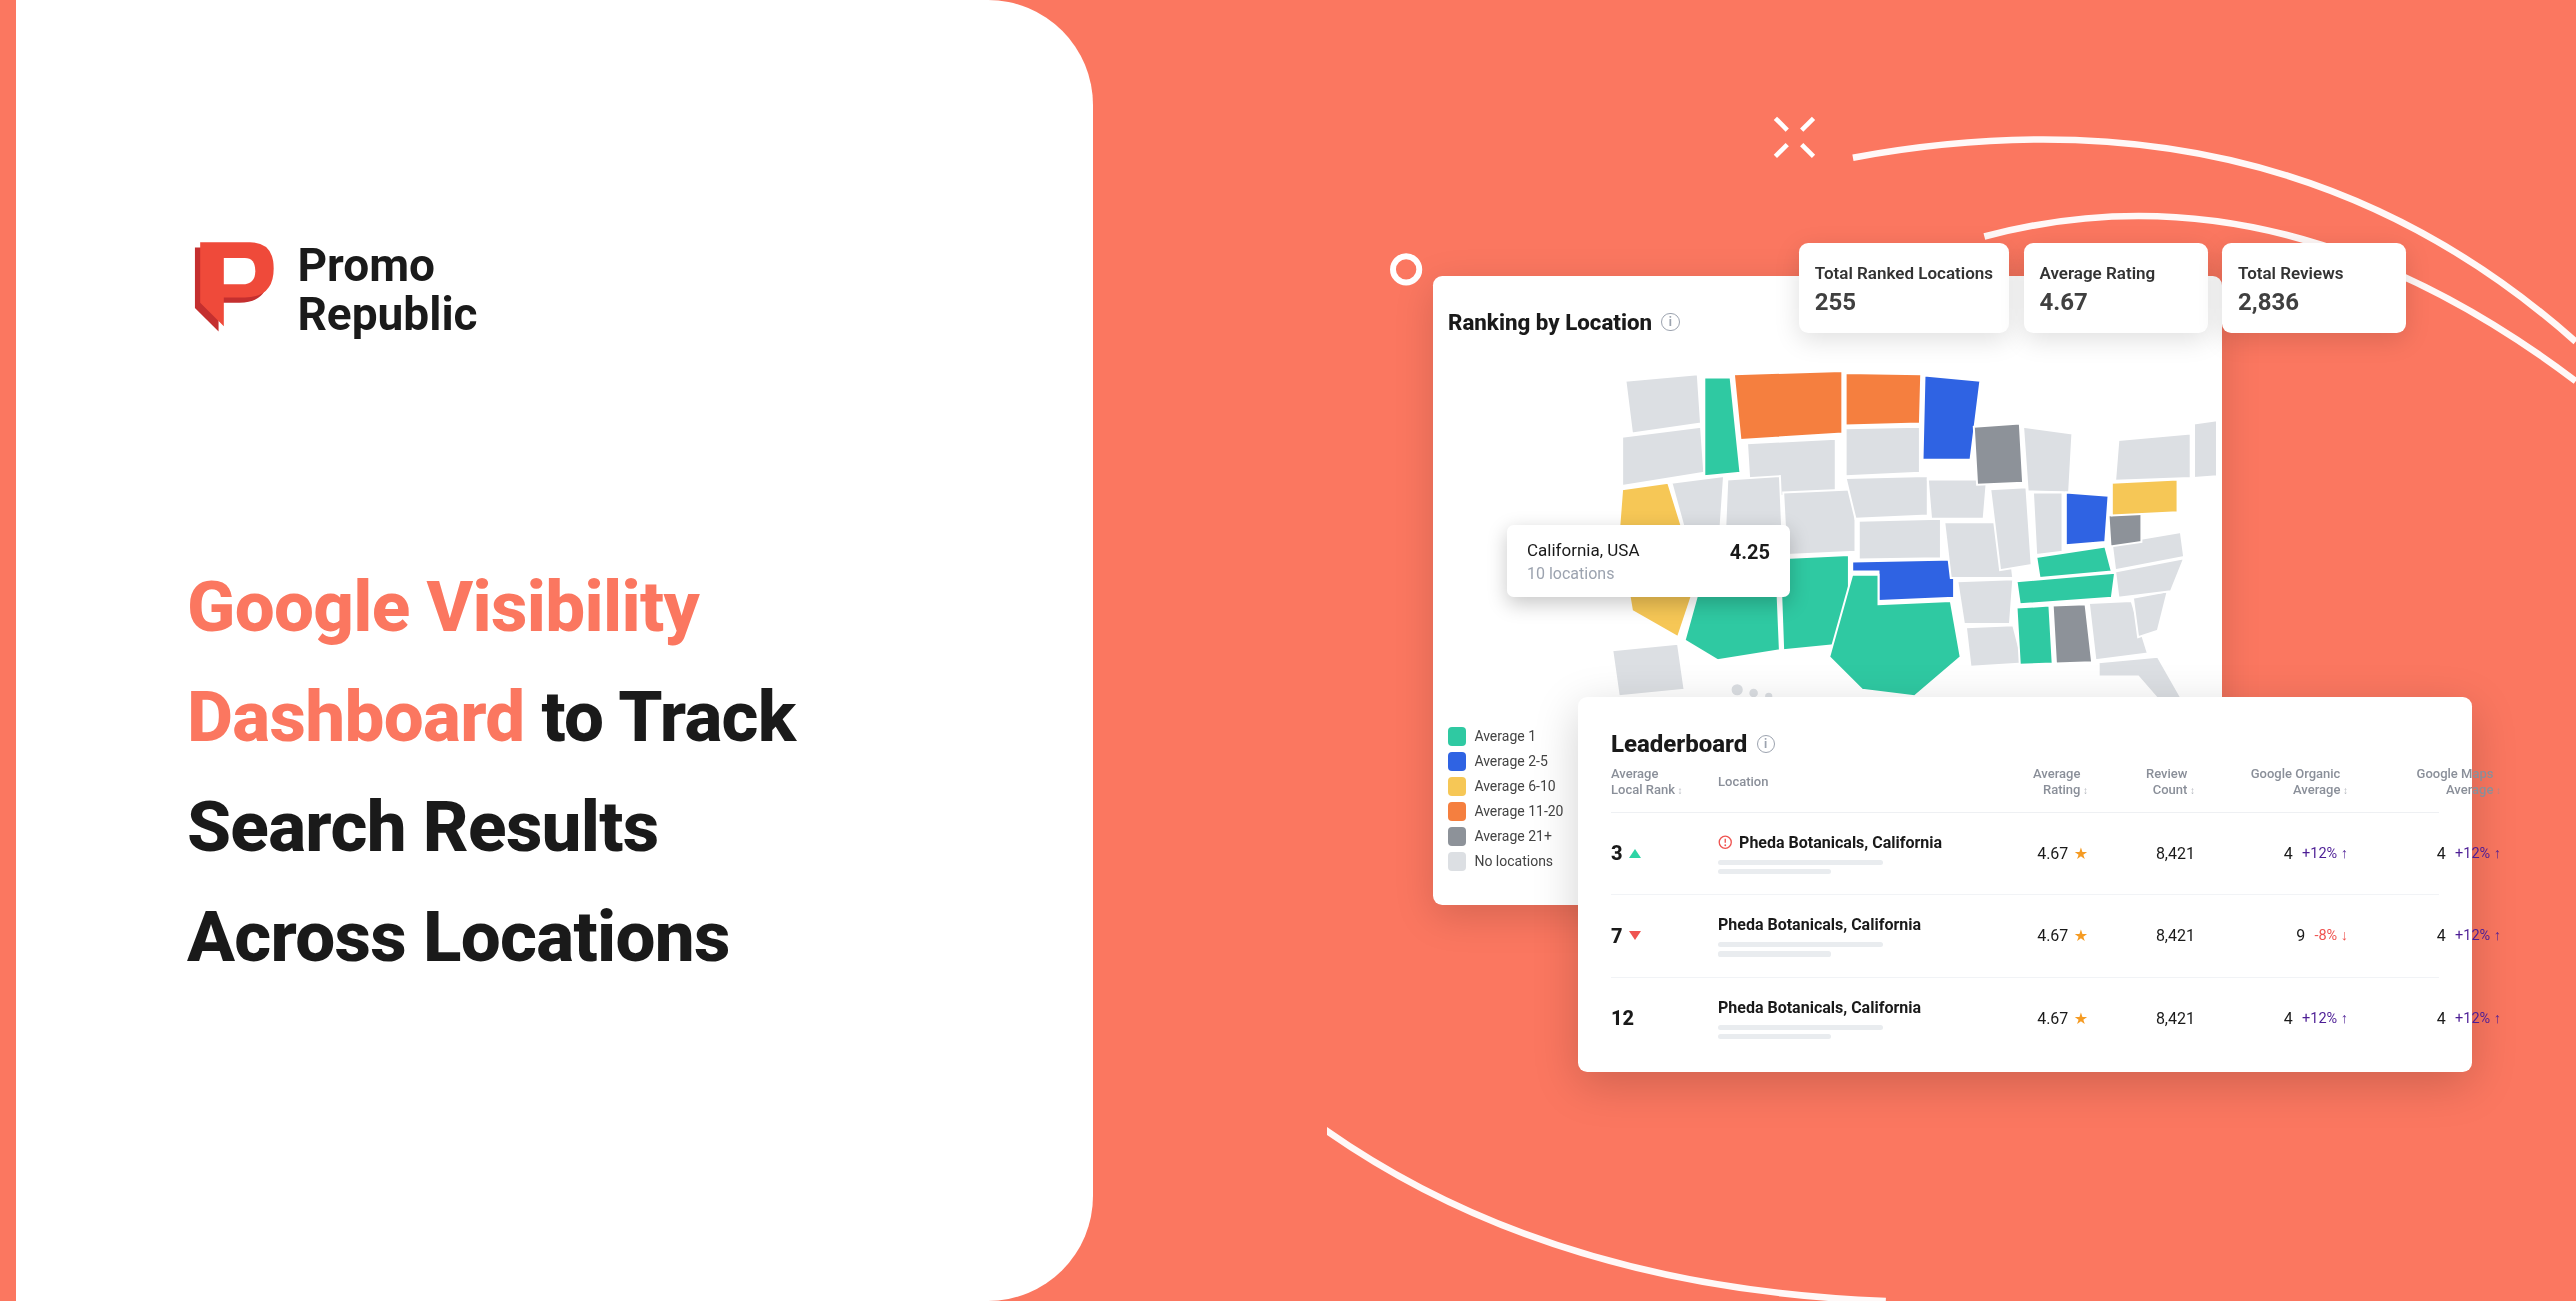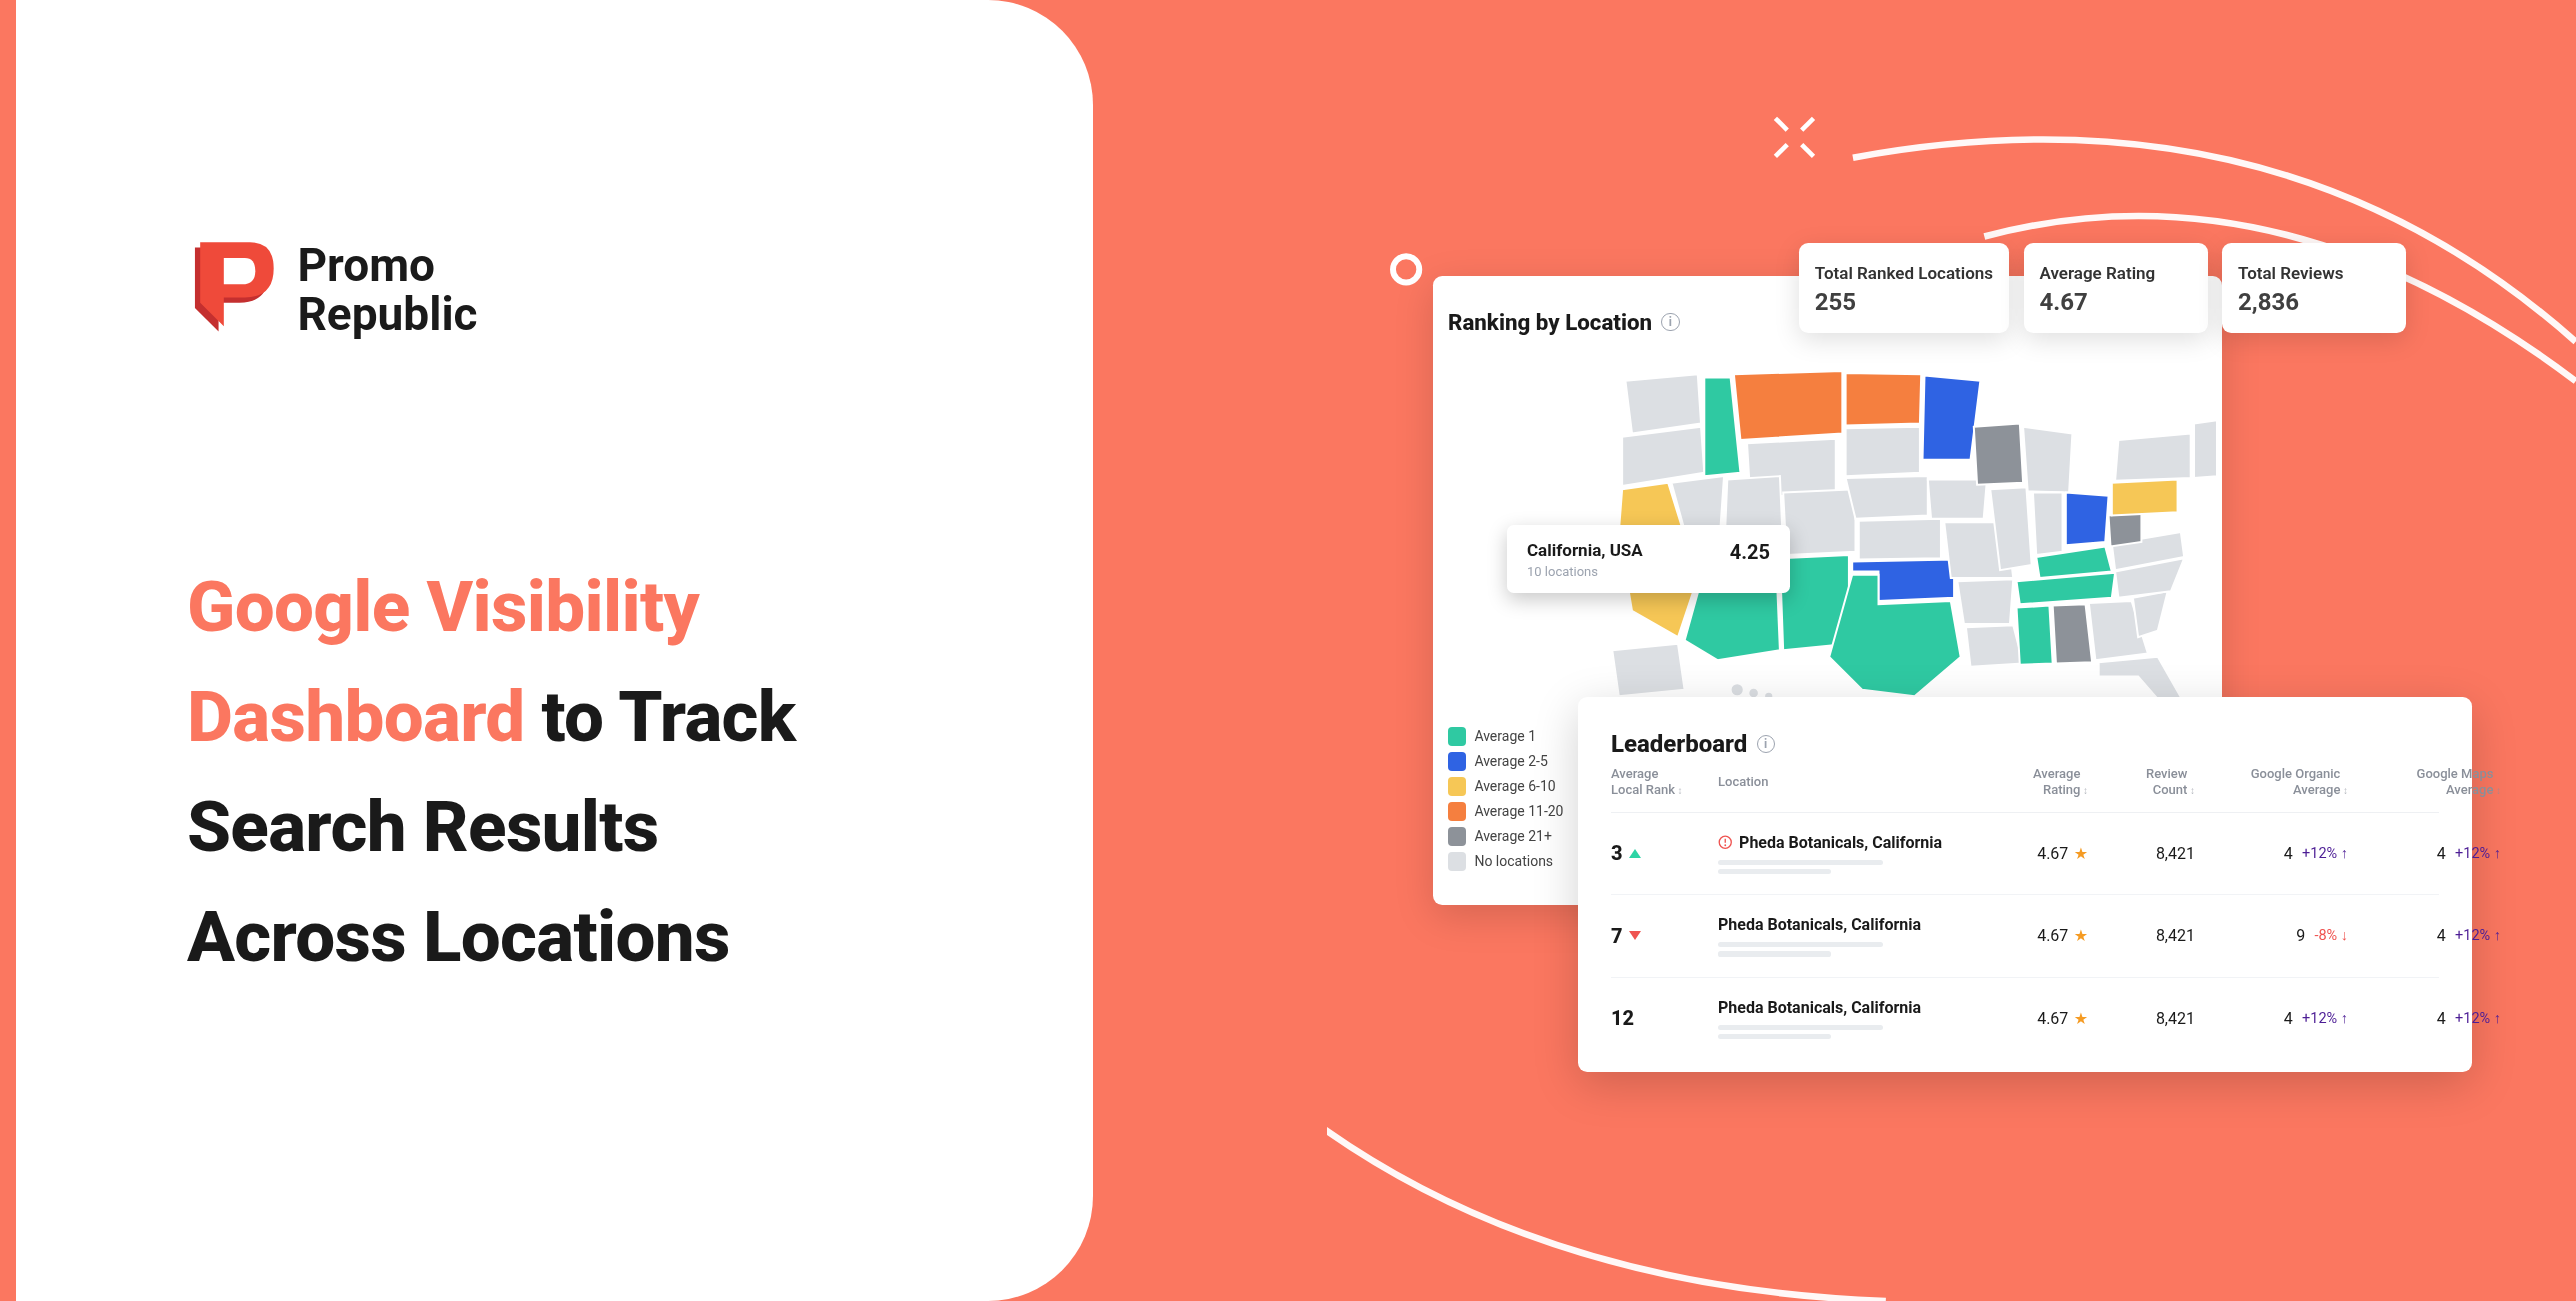--- a/index.html
+++ b/index.html
@@ -108,22 +108,22 @@
   left: 59px; top: 164px;
   background: #fff;
   border-radius: 6.6px;
   box-shadow: 0 6.6px 20px rgba(0,0,0,0.22);
   padding: 14.5px 20px;
   width: 283px;
   display: flex;
   justify-content: space-between;
   align-items: flex-start;
 }
-.tooltip .tt-title { font-size: 17px; font-weight: 700; color: #1a1a1a; }
-.tooltip .tt-sub { font-size: 13px; color: #9ca3af; margin-top: 4px; }
+.tooltip .tt-title { font-size: 17px; font-weight: 400; color: #1a1a1a; }
+.tooltip .tt-sub { font-size: 16px; color: #9ca3af; margin-top: 4px; }
 .tooltip .tt-val { font-size: 20px; font-weight: 700; color: #1a1a1a; }
 
 .legend { margin-top: 5.3px; }
 .legend-row { display: flex; align-items: center; gap: 8px; margin-bottom: 6.6px; }
 .legend-swatch { width: 18.4px; height: 18.4px; border-radius: 4px; }
 .legend-label { font-size: 14px; color: #444; }
 
 .leaderboard {
   position: absolute;
   top: 421px;

